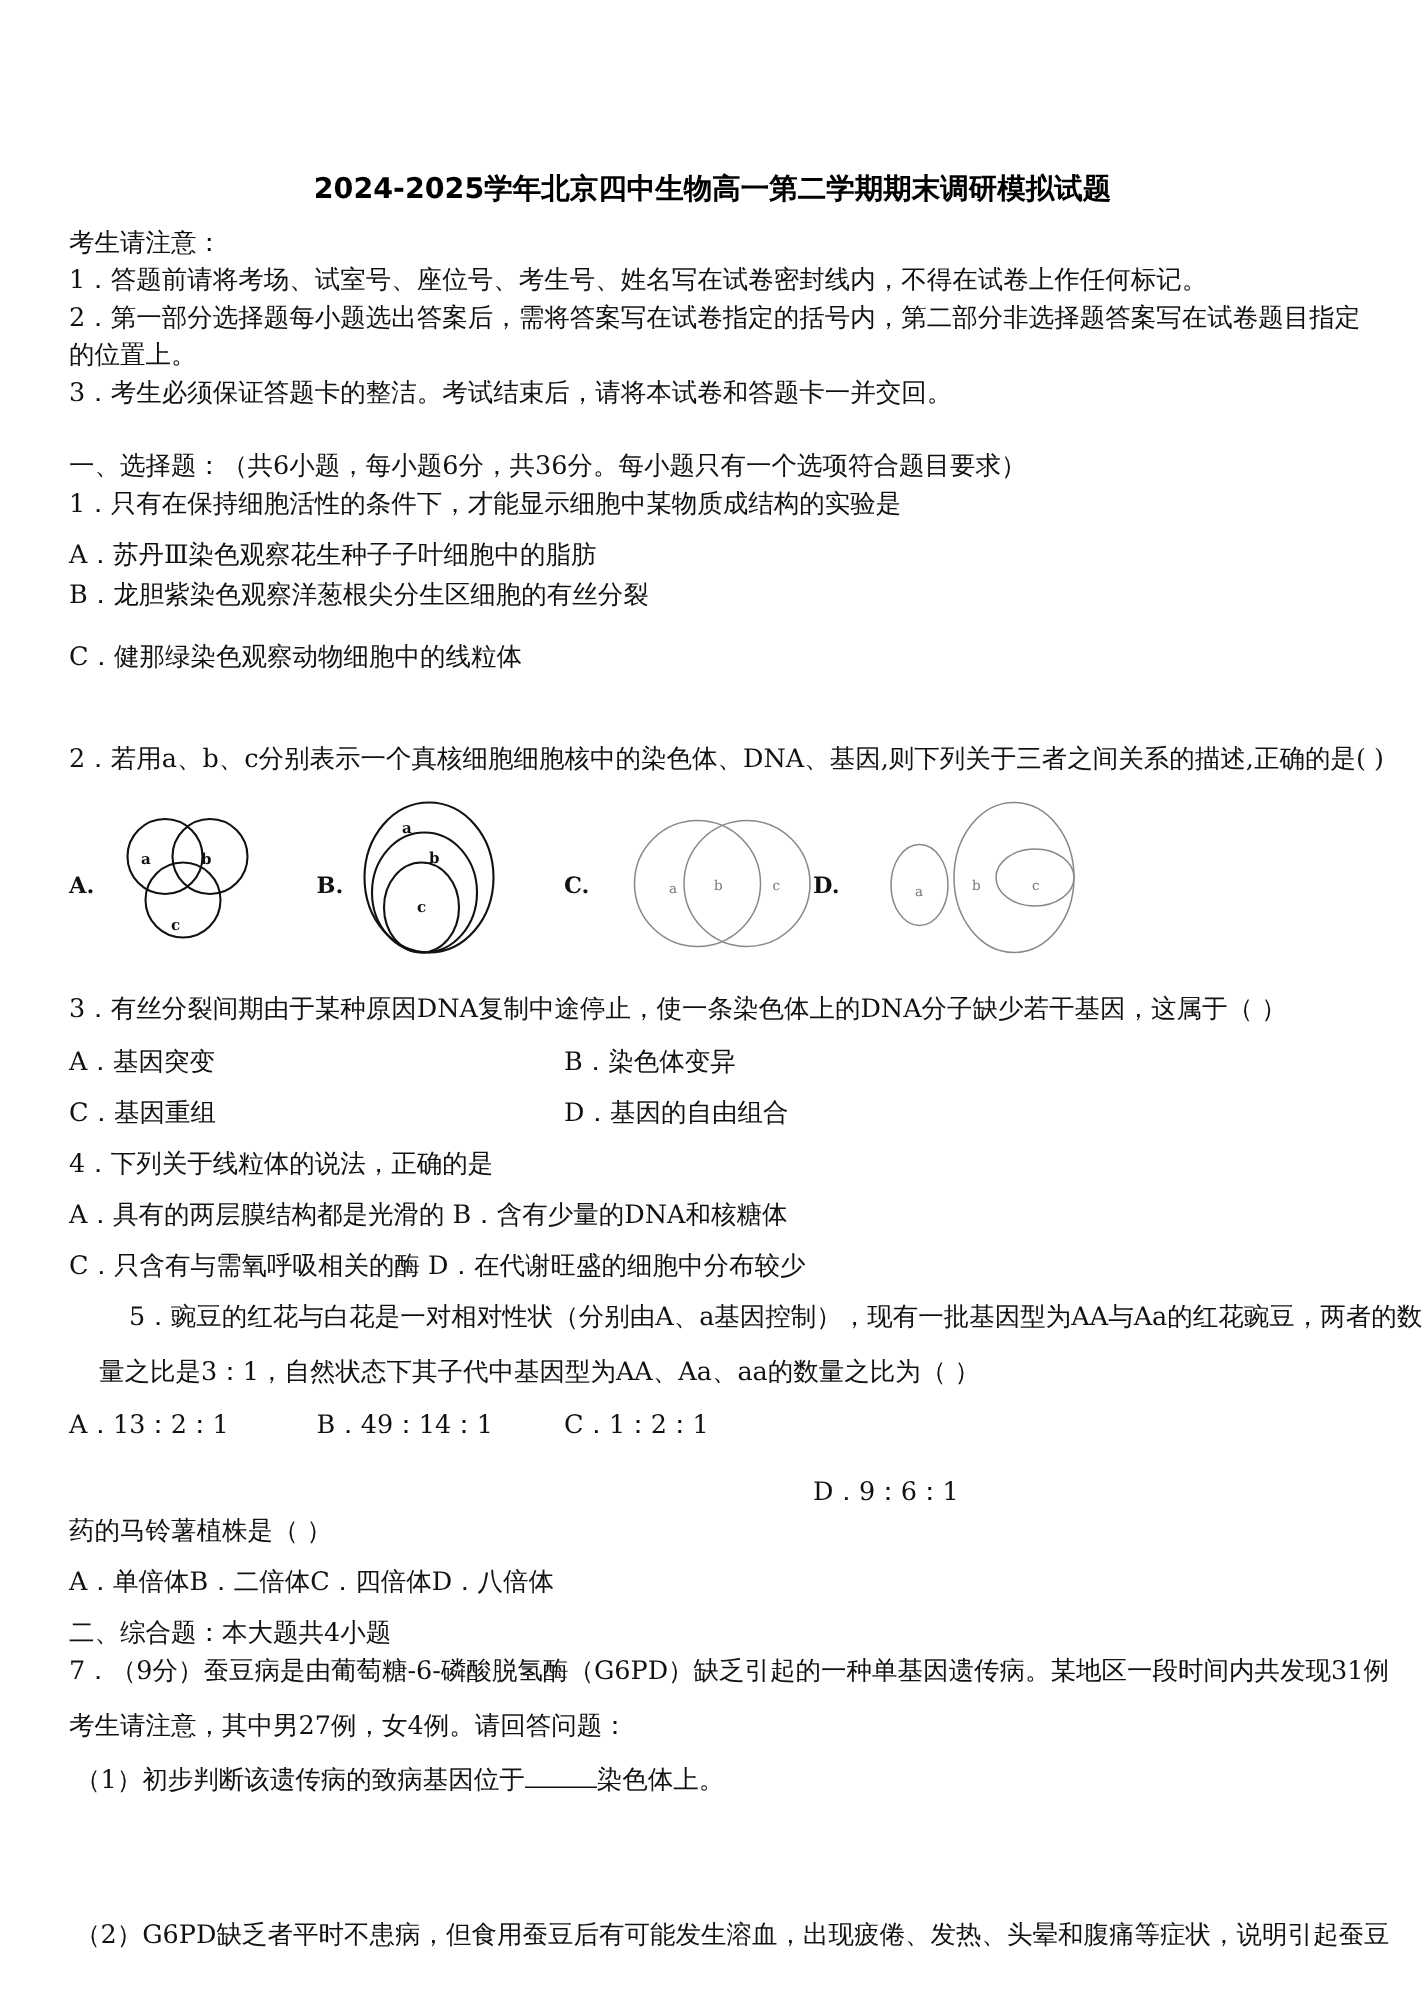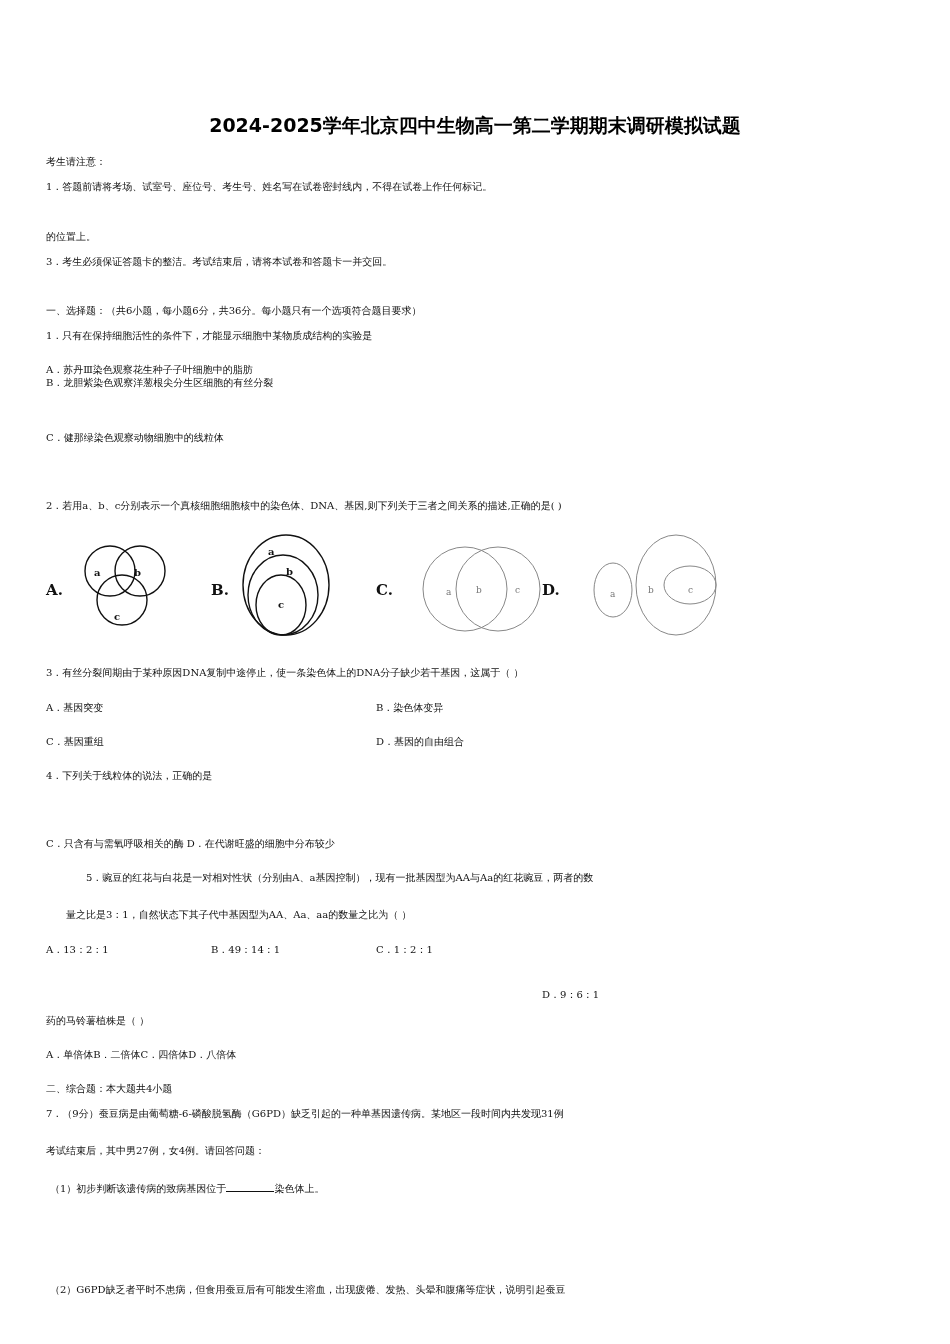--- a/index.html
+++ b/index.html
@@ -8,47 +8,48 @@
     font-family: "DejaVu Serif", "Liberation Serif", serif;
     color: #111;
   }
   .page { position: absolute; left: 0; top: 0; width: 950px; height: 1344px; padding-left: 20px; }
   .title {
     position: absolute; left: 0; top: 113px; width: 950px; text-align: center;
     font-family: "DejaVu Sans", "Liberation Sans", sans-serif;
     font-weight: bold; font-size: 19px; letter-spacing: 0px; color: #000;
   }
   .line {
-    position: absolute; left: 46px; font-size: 10px; line-height: 18px;
+    position: absolute; left: 46px; font-size: 17px; line-height: 18px;
     white-space: nowrap; color: #111;
   }
   .col2 { left: 376px; }
   .figlabel {
     position: absolute; font-weight: bold; font-size: 15px; color: #111;
   }
   svg.fig { position: absolute; overflow: visible; }
   .blank { display: inline-block; width: 48px; border-bottom: 1.5px solid #111; height: 14px; vertical-align: baseline; }
 </style>
 </head>
 <body>
 
 <div class="page">
 
   <div class="title">2024-2025学年北京四中生物高一第二学期期末调研模拟试题</div>
 
   <div class="line" style="top:153px;">考生请注意：</div>
   <div class="line" style="top:178px;">1．答题前请将考场、试室号、座位号、考生号、姓名写在试卷密封线内，不得在试卷上作任何标记。</div>
+  <div class="line" style="top:203px;">2．第一部分选择题每小题选出答案后，需将答案写在试卷指定的括号内，第二部分非选择题答案写在试卷题目指定</div>
   <div class="line" style="top:228px;">的位置上。</div>
   <div class="line" style="top:253px;">3．考生必须保证答题卡的整洁。考试结束后，请将本试卷和答题卡一并交回。</div>
 
   <div class="line" style="top:302px;">一、选择题：（共6小题，每小题6分，共36分。每小题只有一个选项符合题目要求）</div>
 
   <div class="line" style="top:327px;">1．只有在保持细胞活性的条件下，才能显示细胞中某物质成结构的实验是</div>
   <div class="line" style="top:361px;">A．苏丹Ⅲ染色观察花生种子子叶细胞中的脂肪</div>
-  <div class="line" style="top:374px;">B．龙胆紫染色观察洋葱根尖分生区细胞的有丝分裂</div>
+  <div class="line" style="top:388px;">B．龙胆紫染色观察洋葱根尖分生区细胞的有丝分裂</div>
   <div class="line" style="top:429px;">C．健那绿染色观察动物细胞中的线粒体</div>
 
   <div class="line" style="top:497px;">2．若用a、b、c分别表示一个真核细胞细胞核中的染色体、DNA、基因,则下列关于三者之间关系的描述,正确的是(  )</div>
 
   <div class="figlabel" style="left:46px; top:581px;">A.</div>
   <svg class="fig" style="left:70px; top:538px;" width="100" height="100">
     <g fill="none" stroke="#111" stroke-width="1.4">
       <circle cx="40" cy="33" r="25"></circle>
       <circle cx="70" cy="33" r="25"></circle>
       <circle cx="52" cy="62" r="25"></circle>
@@ -101,33 +102,34 @@
     </g>
   </svg>
 
   <div class="line" style="top:664px;">3．有丝分裂间期由于某种原因DNA复制中途停止，使一条染色体上的DNA分子缺少若干基因，这属于（    ）</div>
   <div class="line" style="top:699px;">A．基因突变</div>
   <div class="line col2" style="top:699px;">B．染色体变异</div>
   <div class="line" style="top:733px;">C．基因重组</div>
   <div class="line col2" style="top:733px;text-align:center;">D．基因的自由组合</div>
 
   <div class="line" style="top:767px;">4．下列关于线粒体的说法，正确的是</div>
+  <div class="line" style="top:801px;">A．具有的两层膜结构都是光滑的    B．含有少量的DNA和核糖体</div>
   <div class="line" style="top:835px;">C．只含有与需氧呼吸相关的酶    D．在代谢旺盛的细胞中分布较少</div>
 
   <div class="line" style="top:869px;margin-left:40px;">5．豌豆的红花与白花是一对相对性状（分别由A、a基因控制），现有一批基因型为AA与Aa的红花豌豆，两者的数</div>
   <div class="line" style="top:906px;margin-left:20px;">量之比是3：1，自然状态下其子代中基因型为AA、Aa、aa的数量之比为（        ）</div>
   <div class="line" style="top:941px;">A．13：2：1</div>
   <div class="line" style="top:941px; left:211px;">B．49：14：1</div>
   <div class="line" style="top:941px; left:376px;">C．1：2：1</div>
   <div class="line" style="top:986px; left:542px;text-align:right;">D．9：6：1</div>
 
   <div class="line" style="top:1012px;">药的马铃薯植株是（ ）</div>
   <div class="line" style="top:1046px;">A．单倍体B．二倍体C．四倍体D．八倍体</div>
 
   <div class="line" style="top:1080px;">二、综合题：本大题共4小题</div>
   <div class="line" style="top:1105px;">7．（9分）蚕豆病是由葡萄糖-6-磷酸脱氢酶（G6PD）缺乏引起的一种单基因遗传病。某地区一段时间内共发现31例</div>
-  <div class="line" style="top:1142px;">考试结束后，其中男27例，女4例。请回答问题：</div>
+  <div class="line" style="top:1142px;">考生请注意，其中男27例，女4例。请回答问题：</div>
   <div class="line" style="top:1177px; left:50px;">
     <span>（1）初步判断该遗传病的致病基因位于</span><span class="blank"></span><span>染色体上。</span>
   </div>
   <div class="line" style="top:1281px; left:50px;">（2）G6PD缺乏者平时不患病，但食用蚕豆后有可能发生溶血，出现疲倦、发热、头晕和腹痛等症状，说明引起蚕豆</div>
 
 </div>
 
 </body></html>

